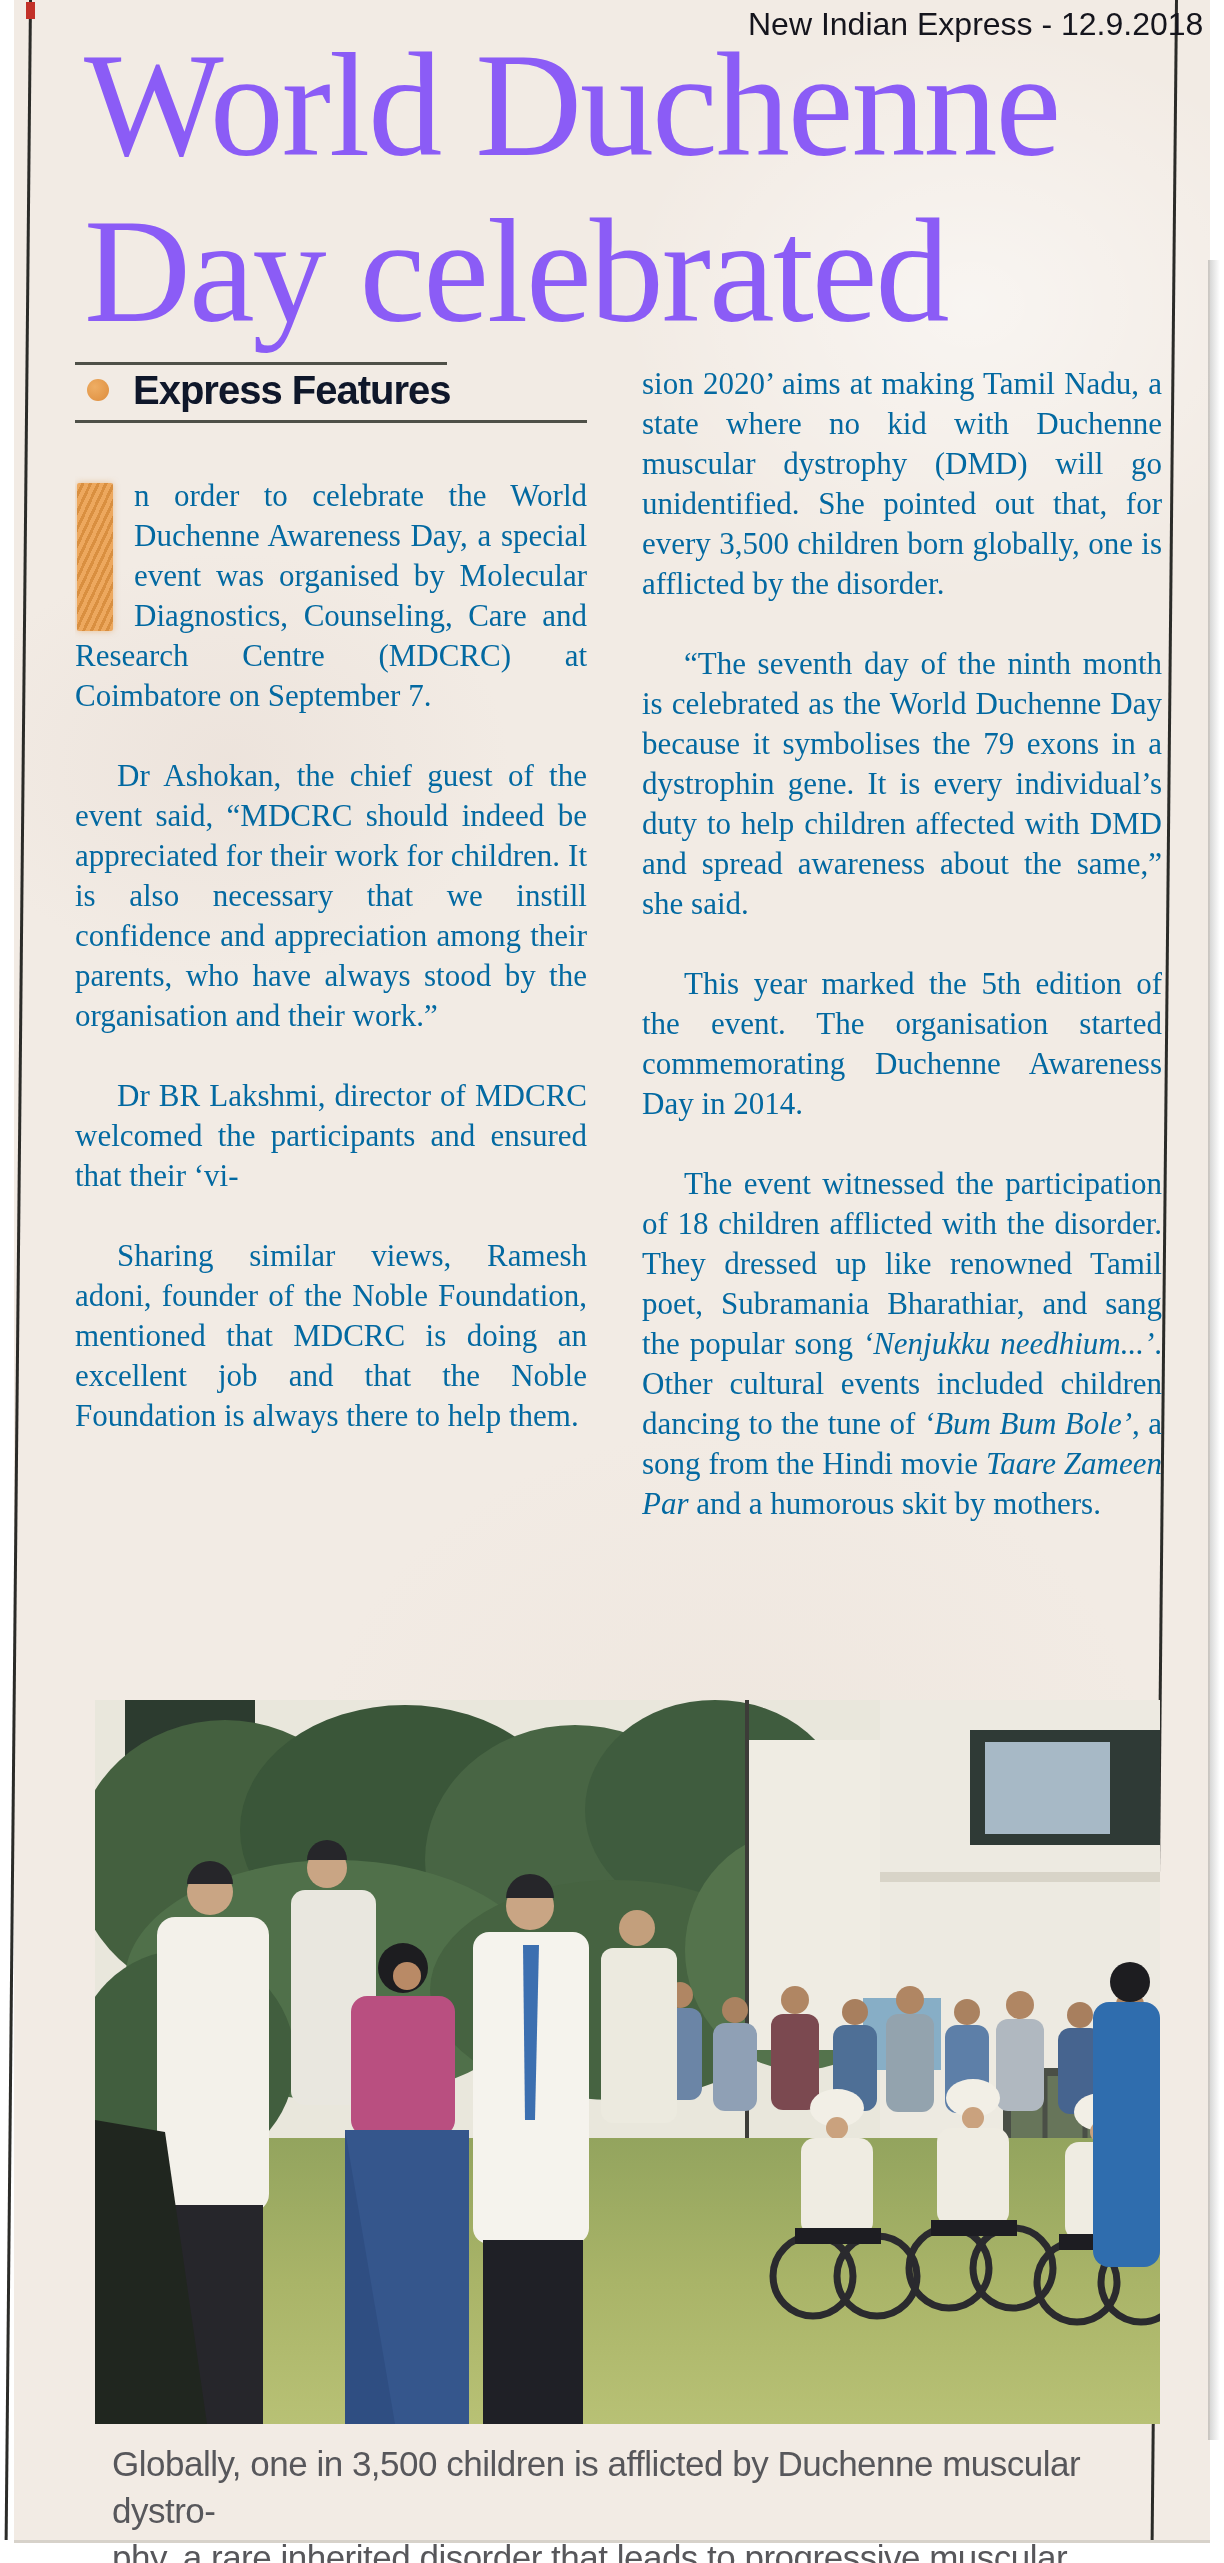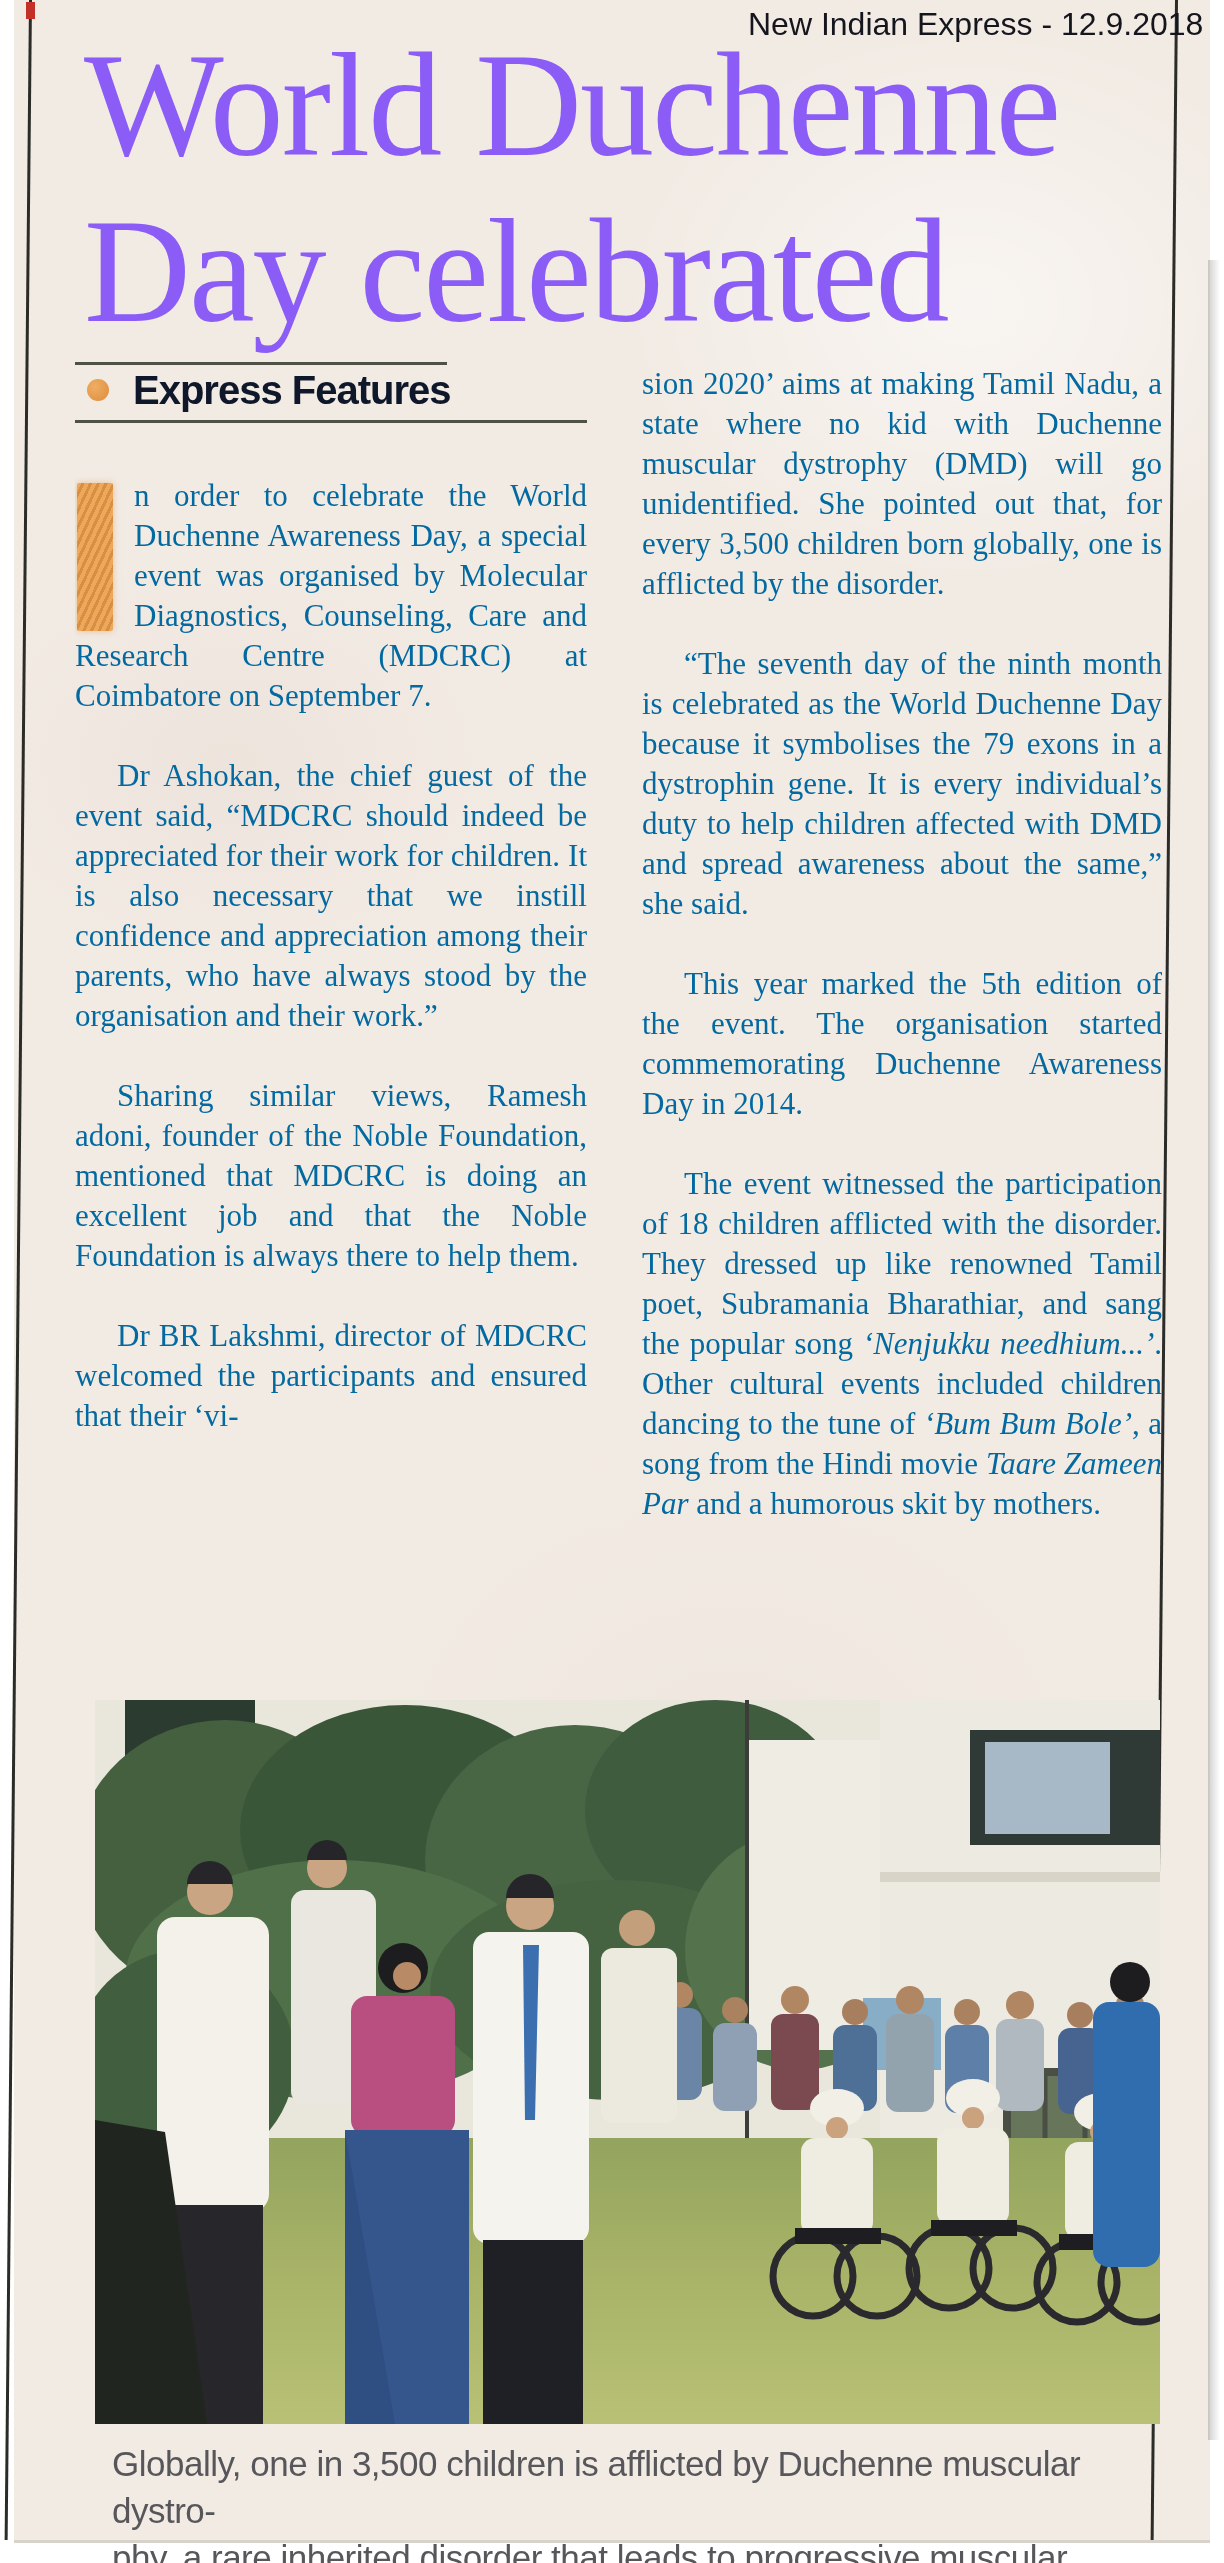--- a/index.html
+++ b/index.html
@@ -81,22 +81,22 @@
 <div class="section-head">
   <div class="rule top"></div>
   <span class="bullet"></span>
   <span class="section-label">Express Features</span>
   <div class="rule bottom"></div>
 </div>
 
 <div class="col col-left">
   <p><span class="dropcap"></span><span>n order to celebrate the World Duchenne Awareness Day, a special event was organised by Molecular Diagnostics, Counseling, Care and Research Centre (MDCRC) at Coimbatore on September 7.</span></p>
   <p class="indent">Dr Ashokan, the chief guest of the event said, “MDCRC should indeed be appreciated for their work for children. It is also necessary that we instill confidence and appreciation among their parents, who have always stood by the organisation and their work.”</p>
+  <p class="indent">Dr BR Lakshmi, director of MDCRC welcomed the participants and ensured that their ‘vi-</p>
   <p class="indent">Sharing similar views, Ramesh adoni, founder of the Noble Foundation, mentioned that MDCRC is doing an excellent job and that the Noble Foundation is always there to help them.</p>
-  <p class="indent">Dr BR Lakshmi, director of MDCRC welcomed the participants and ensured that their ‘vi-</p>
 </div>
 
 <div class="col col-right">
   <p>sion 2020’ aims at making Tamil Nadu, a state where no kid with Duchenne muscular dystrophy (DMD) will go unidentified. She pointed out that, for every 3,500 children born globally, one is afflicted by the disorder.</p>
   <p class="indent">“The seventh day of the ninth month is celebrated as the World Duchenne Day because it symbolises the 79 exons in a dystrophin gene. It is every individual’s duty to help children affected with DMD and spread awareness about the same,” she said.</p>
   <p class="indent">This year marked the 5th edition of the event. The organisation started commemorating Duchenne Awareness Day in 2014.</p>
   <p class="indent"><span>The event witnessed the participation of 18 children afflicted with the disorder. They dressed up like renowned Tamil poet, Subramania Bharathiar, and sang the popular song </span><i>‘Nenjukku needhium...’</i><span>. Other cultural events included children dancing to the tune of </span><i>‘Bum Bum Bole’</i><span>, a song from the Hindi movie </span><i>Taare Zameen Par</i><span> and a humorous skit by mothers.</span></p>
 </div>
 
 <div class="photo">

